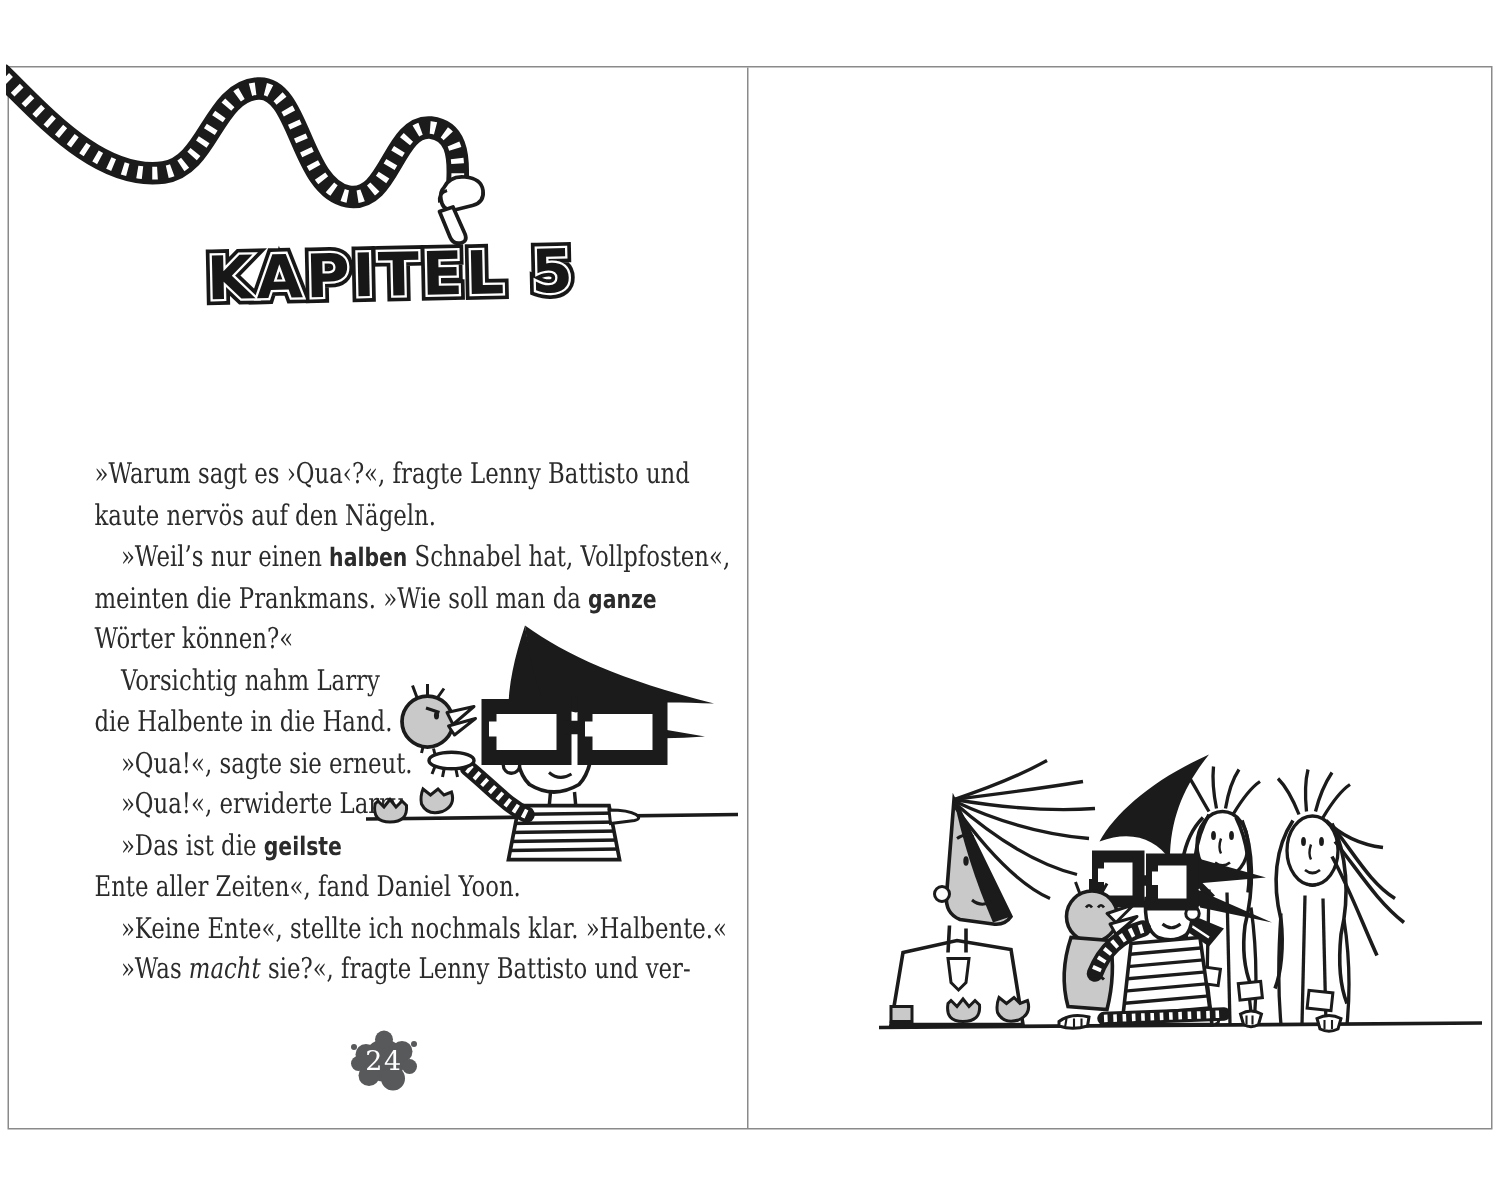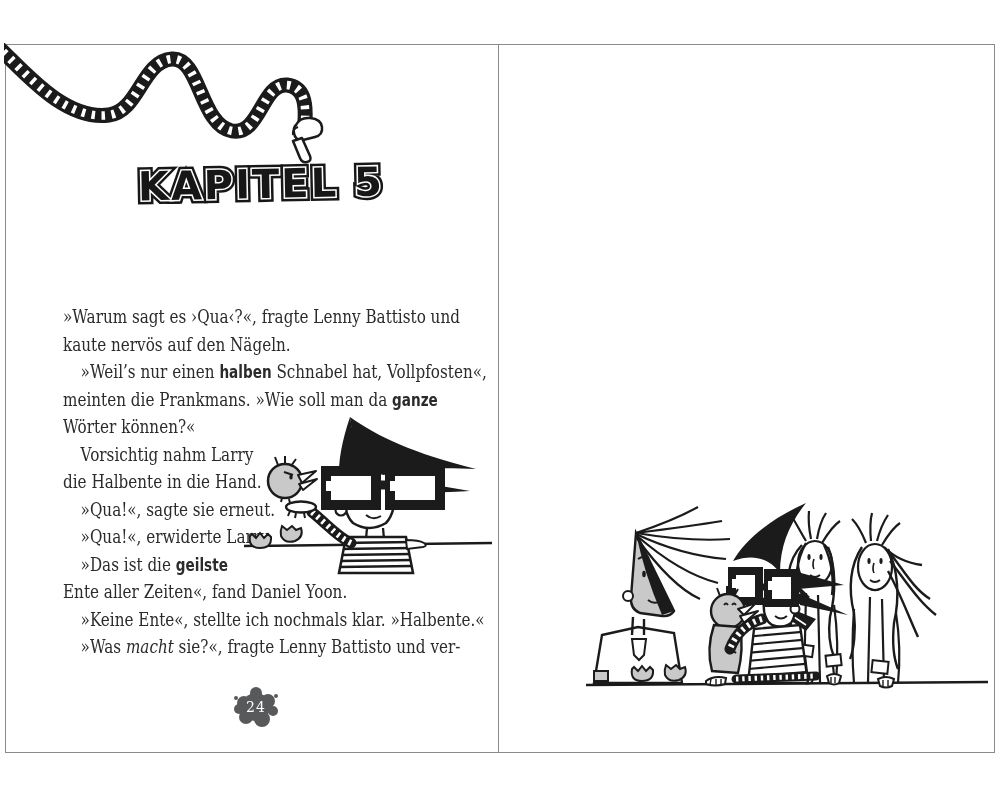--- a/index.html
+++ b/index.html
@@ -23,21 +23,21 @@
   .textblock .line{height:27.5px;}
   .textblock .line.indent{padding-left:22px;}
   .marker{font-family:"DejaVu Sans",sans-serif;font-weight:700;font-size:17px;}
   .italic{font-style:italic;}
   .tb-left{left:57px;top:258px;}
   
   .splat{position:absolute;left:225px;top:639px;width:50px;height:46px;}
   .splat svg{position:absolute;left:0;top:0;}
   .splat .num{position:absolute;left:0;top:0;width:100%;height:100%;display:flex;
     align-items:center;justify-content:center;color:#fff;
-    font-family:"DejaVu Serif",serif;font-size:14px;letter-spacing:1px;}
+    font-family:"DejaVu Serif",serif;font-size:18px;letter-spacing:1px;}
 </style>
 </head>
 <body>
 
 <div class="spread">
 
   <div class="page left">
 
     <svg class="illus" style="left:-2px;top:-2px" width="350" height="140" viewBox="0 0 350 140">
       <path d="M-8 2 C20 28 60 78 105 72 C135 68 138 18 168 16 C196 14 196 82 228 88 C256 93 258 40 283 42 C300 44 302 60 301 78" fill="none" stroke="#1b1b1b" stroke-width="15" stroke-linecap="round"></path>

